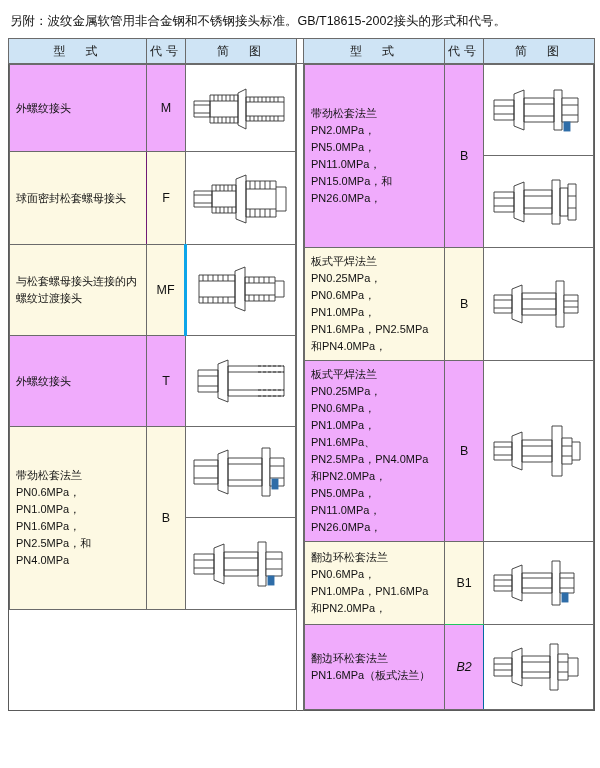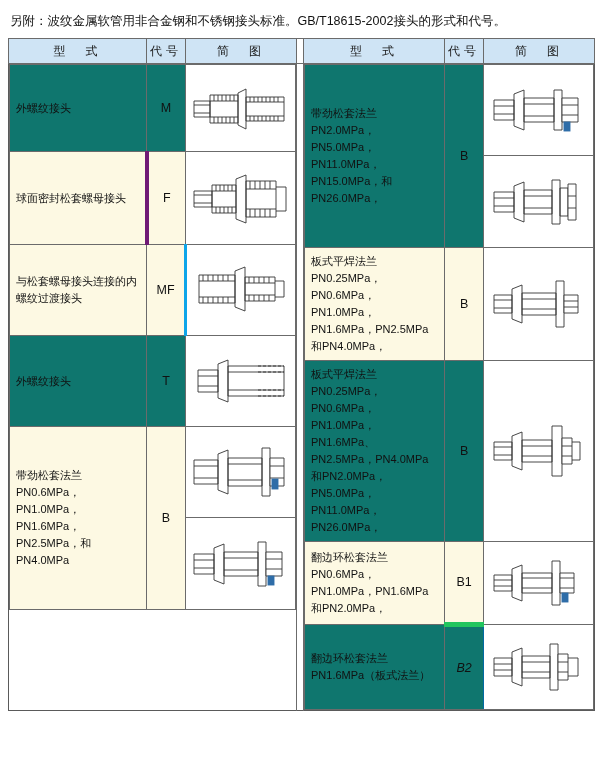--- a/index.html
+++ b/index.html
@@ -52,21 +52,21 @@
     line-height: 17px;
     padding: 5px 6px;
     color: #111;
   }
   .code-cell {
     text-align: center;
     font-size: 12.5px;
     color: #111;
   }
   .yellow { background: #fdf9e3; }
-  .white { background: #0f766e; }
+  .white { background: #f0abfc; }
   .fig-cell {
     background: #ffffff;
     text-align: center;
   }
   .fig-wrap {
     display: flex;
     align-items: center;
     justify-content: center;
     width: 100%;
   }
@@ -138,21 +138,21 @@
                       <path d="M62 41 L62 46 M66 41 L66 46 M70 41 L70 46 M74 41 L74 46 M78 41 L78 46 M82 41 L82 46 M86 41 L86 46 M90 41 L90 46"></path>
                       <path d="M26 20 L26 26 M30 20 L30 26 M34 20 L34 26 M38 20 L38 26 M42 20 L42 26 M46 20 L46 26"></path>
                       <path d="M26 42 L26 48 M30 42 L30 48 M34 42 L34 48 M38 42 L38 48 M42 42 L42 48 M46 42 L46 48"></path>
                     </g>
                   </svg>
                 </div>
               </td>
             </tr>
 
             <tr>
-              <td class="yellow" style="height:92px; border-right:4px solid #701a75; border-bottom:1px solid #6b6b6b;">
+              <td class="yellow" style="height:92px; border-right:1px solid #701a75; border-bottom:1px solid #6b6b6b;">
                 <div class="cell-text">球面密封松套螺母接头</div>
               </td>
               <td class="yellow code-cell" style="border-right:1px solid #6b6b6b; border-bottom:1px solid #6b6b6b;">F</td>
               <td class="fig-cell" style="border-bottom:1px solid #6b6b6b; border-right:1px solid #6b6b6b;">
                 <div class="fig-wrap">
                   <svg width="104" height="70" viewBox="0 0 104 70">
                     <g fill="none" stroke="#333" stroke-width="0.9">
                       <path d="M6 28 L6 44 L24 44 L24 28 Z"></path>
                       <path d="M6 32 L24 32 M6 40 L24 40"></path>
                       <path d="M24 22 L48 22 L48 50 L24 50 Z"></path>
@@ -360,21 +360,21 @@
                   </svg>
                 </div>
               </td>
             </tr>
 
             <tr>
               <td class="yellow" style="height:82px; border-right:1px solid #6b6b6b; border-bottom:1px solid #6b6b6b;">
                 <div class="cell-text" style="white-space:pre-line;">翻边环松套法兰
 PN0.6MPa，PN1.0MPa，PN1.6MPa和PN2.0MPa，</div>
               </td>
-              <td class="yellow code-cell" style="border-right:1px solid #6b6b6b; border-bottom:5px solid #22c55e;margin-top:44px;">B1</td>
+              <td class="yellow code-cell" style="border-right:1px solid #6b6b6b; border-bottom:1px solid #22c55e;margin-top:44px;">B1</td>
               <td class="fig-cell" style="border-bottom:1px solid #6b6b6b;">
                 <div class="fig-wrap">
                   <svg width="104" height="72" viewBox="0 0 104 72">
                     <g fill="none" stroke="#333" stroke-width="0.9">
                       <path d="M8 28 L8 44 L26 44 L26 28 Z"></path>
                       <path d="M8 33 L26 33 M8 39 L26 39"></path>
                       <path d="M26 22 L36 18 L36 54 L26 50 Z"></path>
                       <path d="M36 26 L66 26 L66 46 L36 46 Z"></path>
                       <path d="M36 31 L66 31 M36 41 L66 41"></path>
                       <path d="M66 14 L74 14 L74 58 L66 58 Z"></path>

